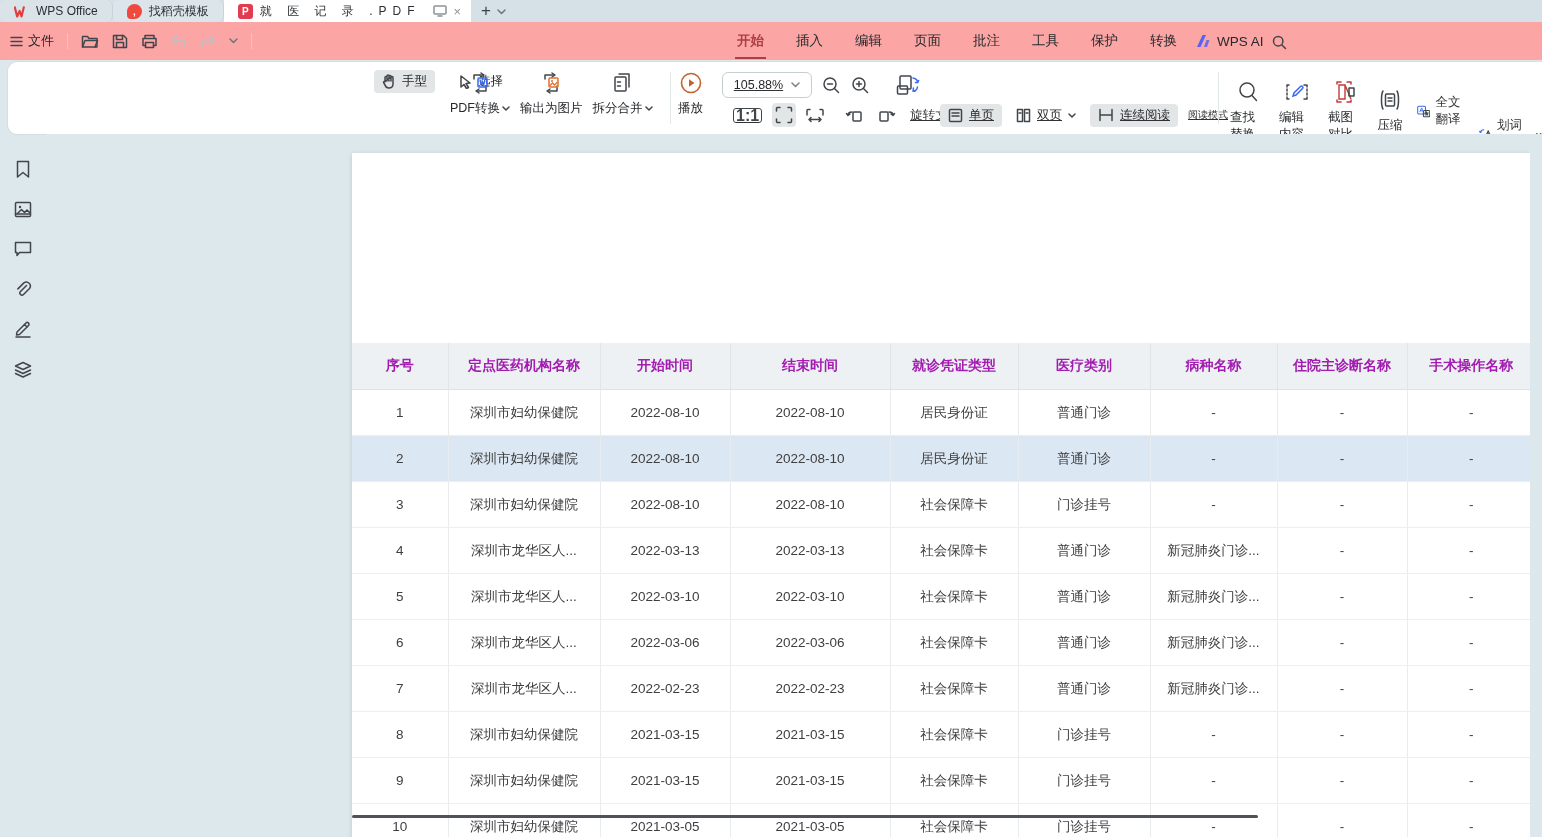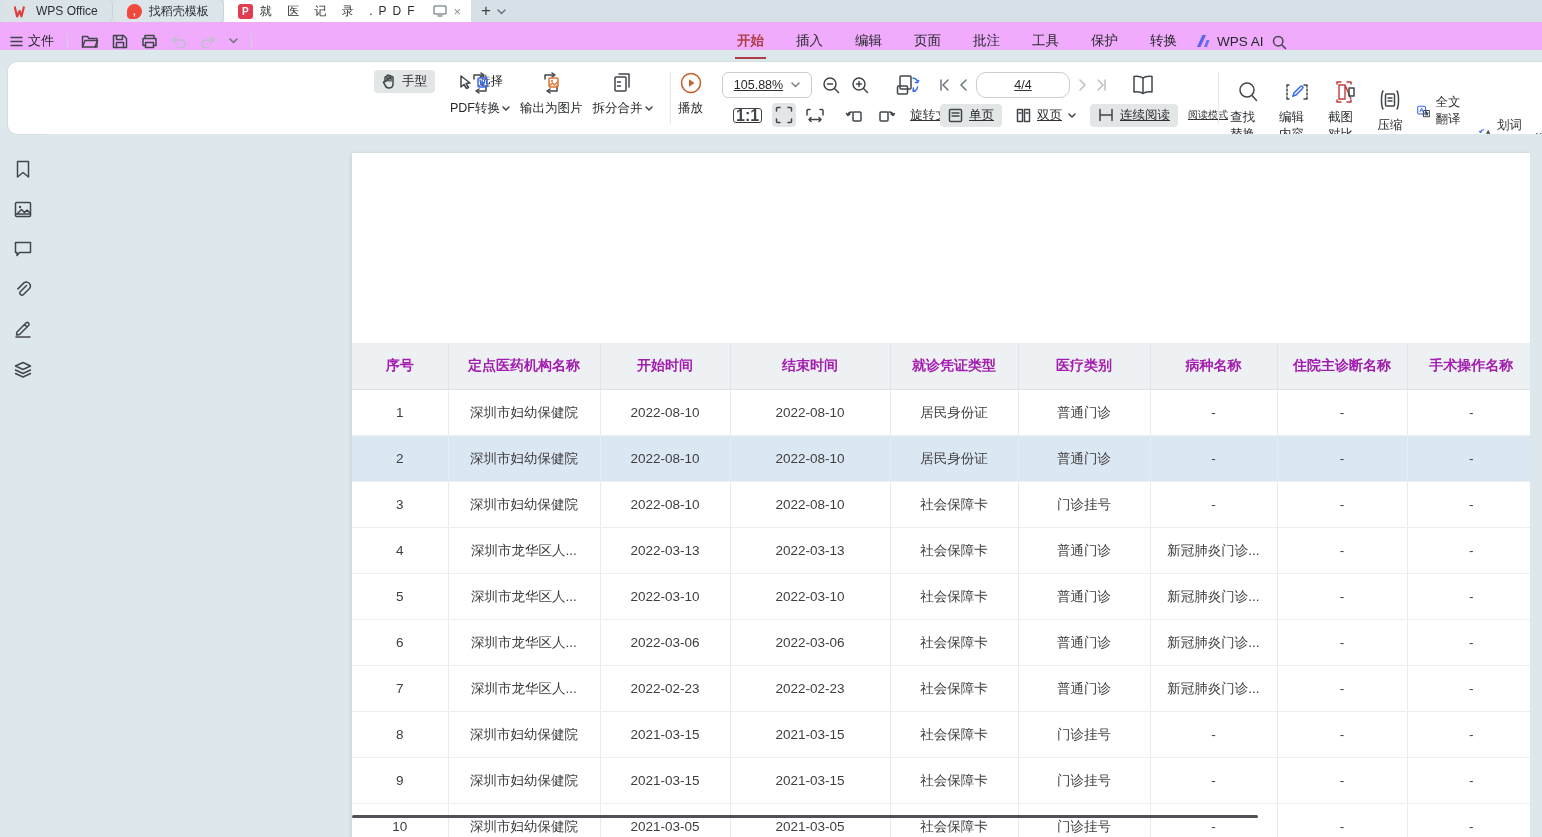--- a/index.html
+++ b/index.html
@@ -18,21 +18,21 @@
   .tab.first{background:#d9e3e8;}
   .tab.active{background:#ffffff;border-right:none;border-radius:0 0 0 0;padding-right:8px;}
   .tab-title{letter-spacing:6px;}
   .wps-logo{width:15px;height:13px}
   .doc-ic{width:15px;height:15px;border-radius:3px;display:flex;align-items:center;justify-content:center;font-size:10px;font-weight:bold;color:#fff;}
   .tab-btns{display:flex;align-items:center;gap:4px;margin-left:6px;color:#8b9398;}
   .tab-x{font-size:13px;color:#8b9398;padding:0 2px;}
   .newtab{display:flex;align-items:center;gap:6px;padding:0 10px;color:#3c4247;font-size:17px;}
   .newtab .chev svg{margin-top:2px}
   
-  .menurow{position:absolute;left:0;top:22px;right:0;height:28px;background:#f0abfc;}
+  .menurow{position:absolute;left:0;top:22px;right:0;height:38px;background:#fca5a5;}
   .filegrp{position:absolute;left:10px;top:0;height:38px;display:flex;align-items:center;gap:13px;}
   .filebtn{display:flex;align-items:center;gap:5px;font-size:13px;color:#26292c;}
   .vsep{width:1px;height:16px;background:#c9d3d8;}
   .menus{position:absolute;left:735px;top:0;height:38px;display:flex;align-items:center;gap:28px;font-size:13.5px;color:#26292c;}
   .menu-item{position:relative;padding:2px 2px;cursor:default;}
   .menu-item.active{color:#ad3e47;font-weight:bold;}
   .menu-item.active::after{content:"";position:absolute;left:0;right:0;bottom:-7px;height:2.5px;background:#ad3e47;}
   .wpsai{display:flex;align-items:center;gap:5px;font-size:13.5px;color:#26292c;}
   
   .ribbon{position:absolute;left:8px;top:62px;right:0;height:72px;background:#ffffff;border-radius:9px 0 0 9px;box-shadow:0 0 0 1px rgba(190,205,212,.35);}
@@ -276,41 +276,20 @@
       </span>
     <span class="minich">
         <svg width="19" height="17" viewBox="0 0 19 17">
           <path d="M12 5c2.5 0 4 1.5 4 3.5M16 8.5l1.5-2M16 8.5L14 7" class="ico"></path>
           <rect x="3" y="5" width="8" height="9" rx="1" class="ico"></rect>
         </svg>
       </span>
     <span style="font-size:12.5px;margin-left:4px;">旋转文档</span>
   </div>
 
-  <div class="rowline r1" style="left:930px;gap:9px;">
-    <svg width="12" height="12" viewBox="0 0 12 12">
-        <path d="M3 1v10M10 1L5 6l5 5" class="ico" style="stroke:#6d767c"></path>
-      </svg>
-    <svg width="8" height="12" viewBox="0 0 8 12">
-        <path d="M7 1L2 6l5 5" class="ico" style="stroke:#6d767c"></path>
-      </svg>
-    <div class="pillbox" style="width:92px;border-radius:10px;">
-      <span>4/4</span>
-    </div>
-    <svg width="8" height="12" viewBox="0 0 8 12">
-        <path d="M1 1l5 5-5 5" class="ico" style="stroke:#b9c1c7"></path>
-      </svg>
-    <svg width="12" height="12" viewBox="0 0 12 12">
-        <path d="M9 1v10M2 1l5 5-5 5" class="ico" style="stroke:#b9c1c7"></path>
-      </svg>
-    <svg style="margin-left:14px" width="24" height="20" viewBox="0 0 24 20">
-        <path d="M12 3c-2-1.5-5-2-9-1.5V17c4-.5 7 0 9 1.5 2-1.5 5-2 9-1.5V1.5C17 1 14 1.5 12 3z" class="ico"></path>
-        <path d="M12 3v15.5" class="ico"></path>
-      </svg>
-  </div>
 
   <div class="rowline r2" style="left:932px;gap:6px;">
     <span class="chip sel">
       <svg width="15" height="15" viewBox="0 0 15 15">
           <rect x="1.5" y="1.5" width="12" height="12" rx="1" class="ico"></rect>
           <path d="M4 5h7M4 8h7" class="ico"></path>
         </svg>
       <span>单页</span>
     </span>
     <span class="chip">

